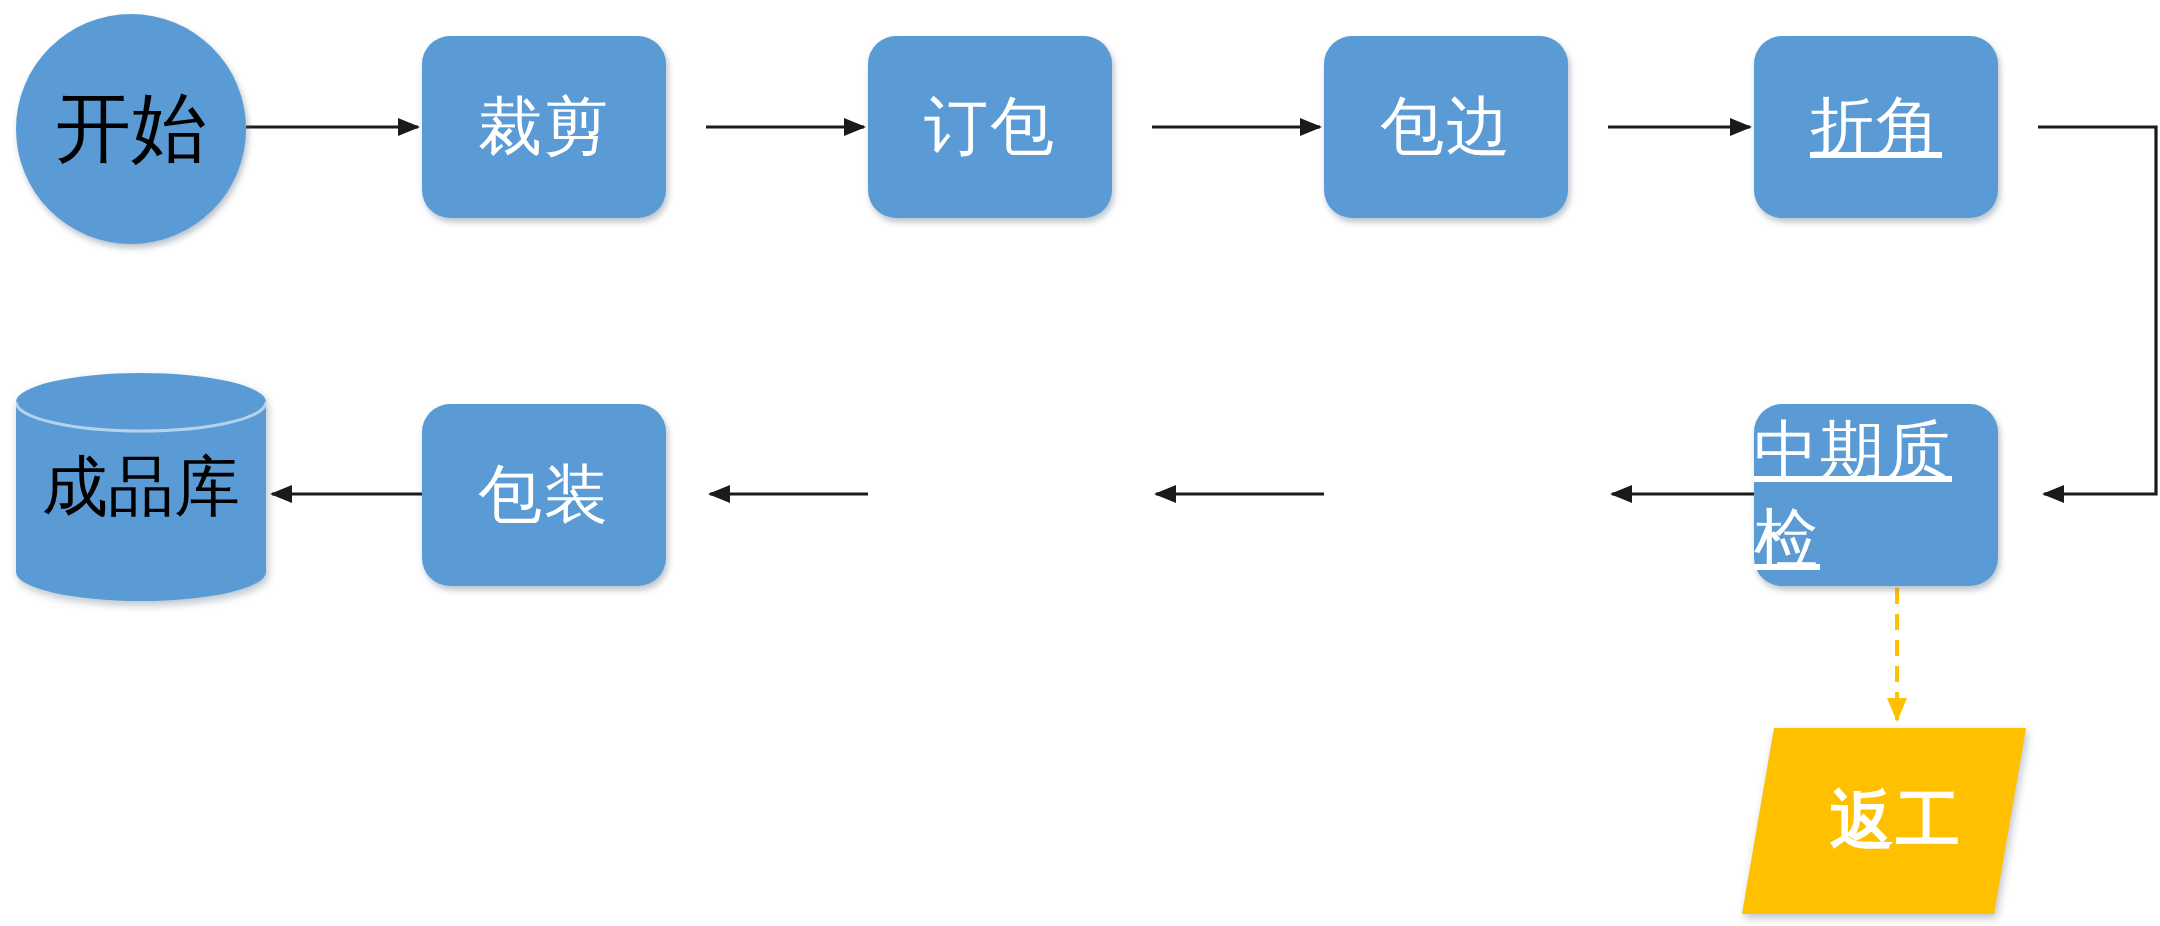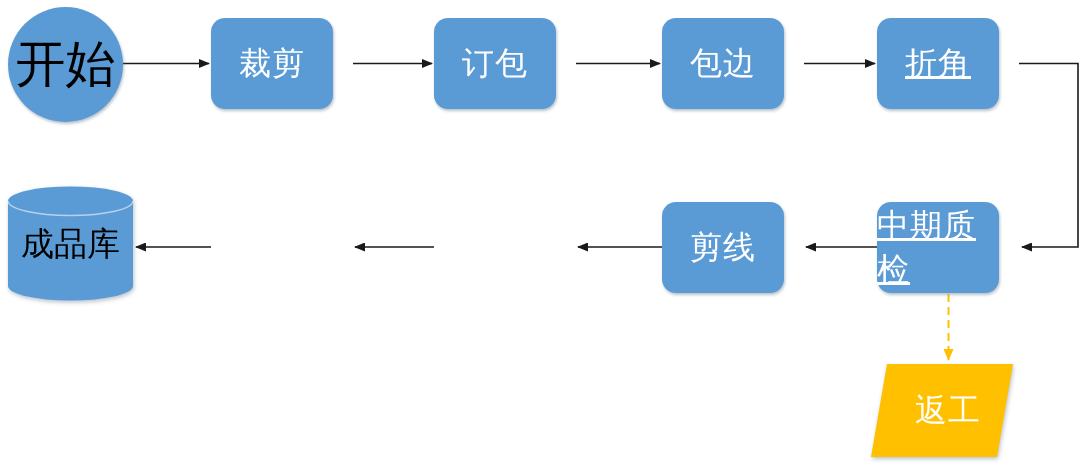--- a/index.html
+++ b/index.html
@@ -9,36 +9,36 @@
   }
   .connectors{position:absolute;left:0;top:0;width:1080px;height:463px;}
   .node{position:absolute;display:flex;align-items:center;justify-content:center;}
   .proc{
     width:122px;height:91px;background:#5B9BD5;border-radius:14px;
     color:#ffffff;font-size:32px;letter-spacing:1px;
     box-shadow:1px 2px 3px rgba(100,120,140,0.45);
   }
   .start-circle{
     left:8px;top:7px;width:115px;height:115px;border-radius:50%;
-    background:#5B9BD5;color:#000000;font-size:50px;
+    background:#5B9BD5;color:#000000;font-size:38px;
     box-shadow:1px 2px 3px rgba(100,120,140,0.45);
     align-items:center;
   }
   .r1{top:18px;} .r2{top:202px;}
   .c2{left:211px;} .c3{left:434px;} .c4{left:662px;} .c5{left:877px;text-decoration:underline;}
   .shape-svg{display:block;filter:drop-shadow(1px 2px 2px rgba(100,120,140,0.45));}
   .cylinder{left:8px;top:186px;width:125px;height:115px;}
   .cyl-label{
     position:absolute;left:0;top:50%;width:100%;transform:translateY(-50%);
     text-align:center;color:#000000;font-size:33px;
   }
   .rework{left:871px;top:364px;width:142px;height:93px;}
   .para-label{
     position:absolute;left:6px;top:50%;width:100%;transform:translateY(-50%);
-    text-align:center;color:#ffffff;font-size:32px;letter-spacing:1px;
+    text-align:center;color:#ffffff;font-size:32px;letter-spacing:1px;font-weight:bold;
   }
 </style>
 </head>
 <body>
 
 <div class="canvas">
 
   <svg class="connectors" width="1080" height="463" viewBox="0 0 1080 463">
     <defs>
       <marker id="arrowB" markerWidth="11" markerHeight="9" refX="10" refY="4.5" orient="auto" markerUnits="userSpaceOnUse">
@@ -73,22 +73,22 @@
   <div class="node proc r1 c3">
     <span>订包</span>
   </div>
   <div class="node proc r1 c5">
     <span>折角</span>
   </div>
 
   <div class="node proc r2 c5">
     <span>中期质检</span>
   </div>
-  <div class="node proc r2 c4">
-    <span>剪线</span>
+  <div class="node proc r2 c2">
+    <span>包装</span>
   </div>
 
   <div class="node cylinder">
     <svg class="shape-svg" width="125" height="115" viewBox="0 0 125 115">
       <path d="M0,15 A62.5,14.5 0 0 1 125,15 V100 A62.5,14.5 0 0 1 0,100 Z" fill="#5B9BD5"></path>
       <path d="M0,15 A62.5,14.5 0 0 0 125,15" fill="none" stroke="rgba(255,255,255,0.55)" stroke-width="1.5"></path>
     </svg>
     <span class="cyl-label">成品库</span>
   </div>
 

